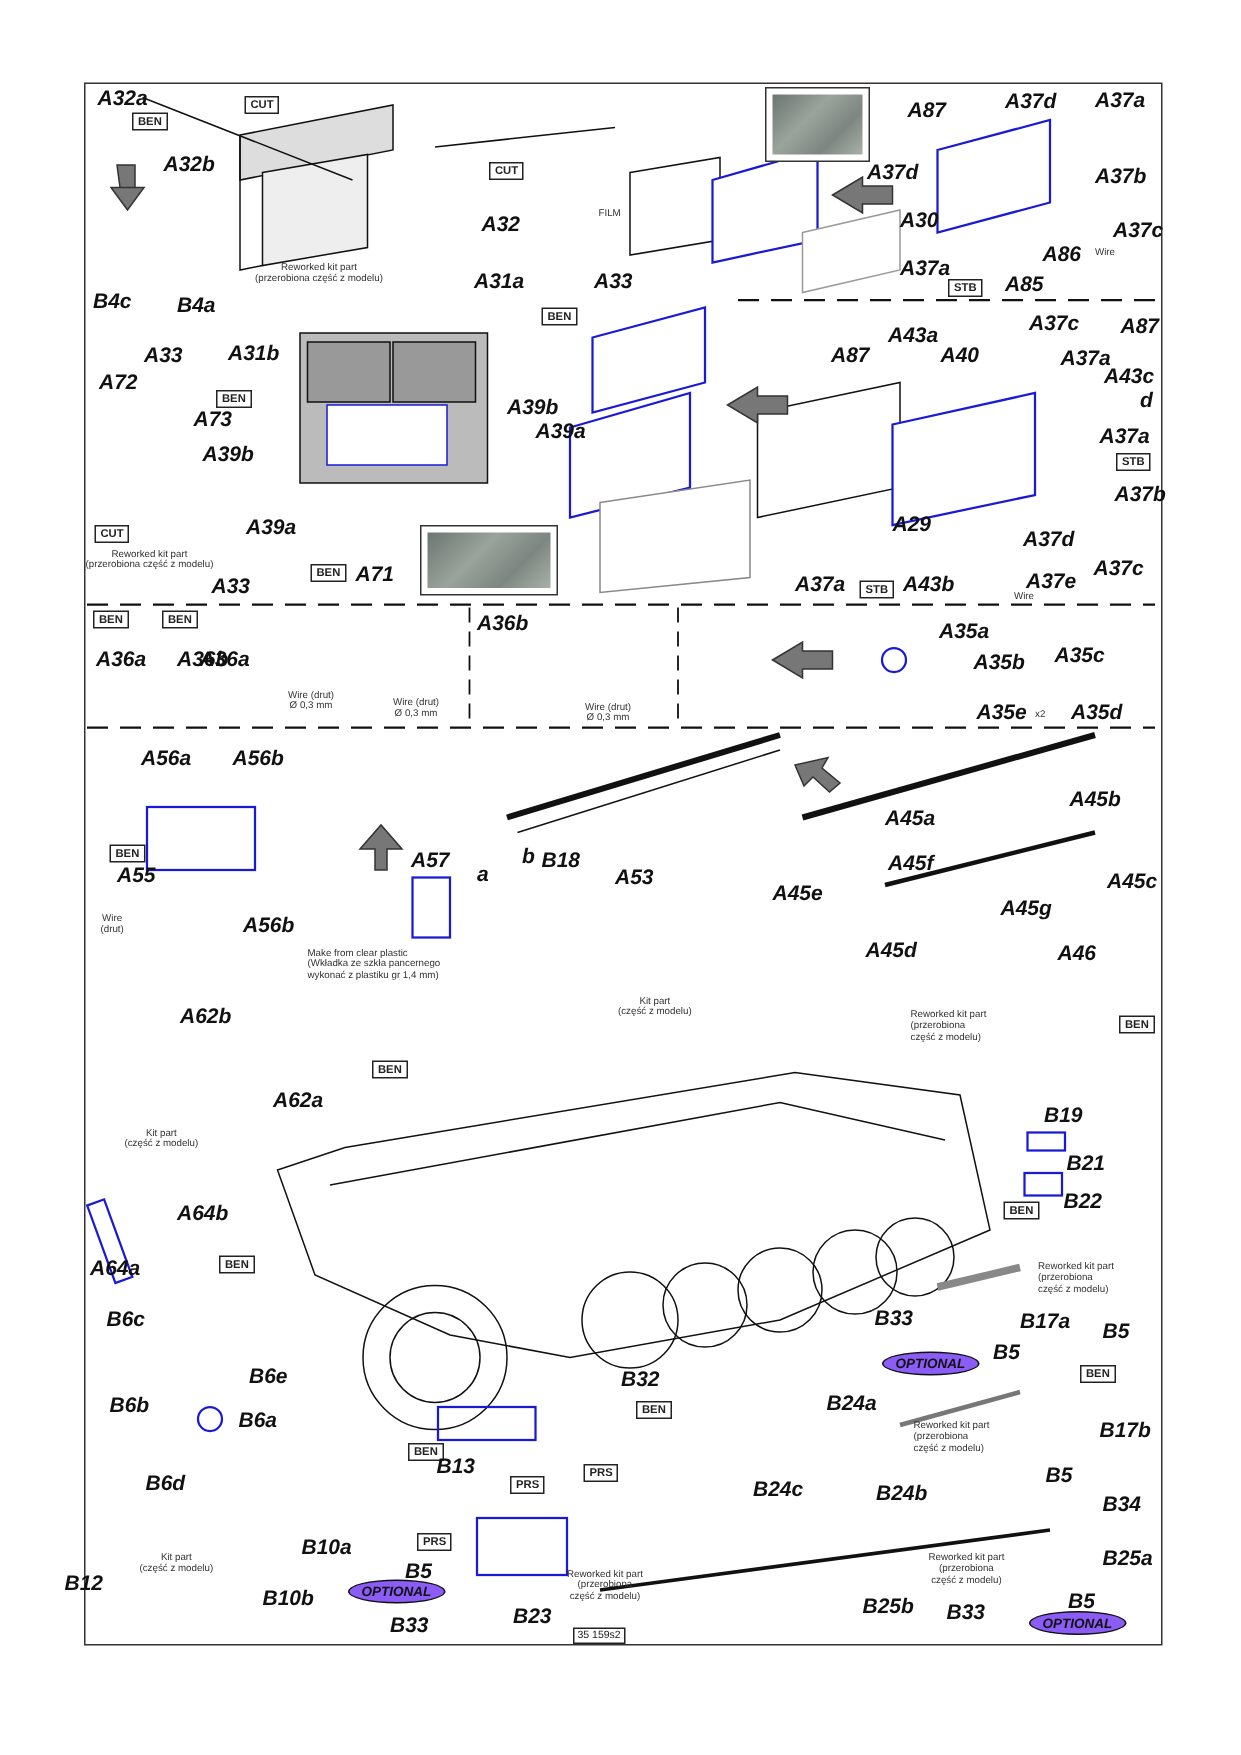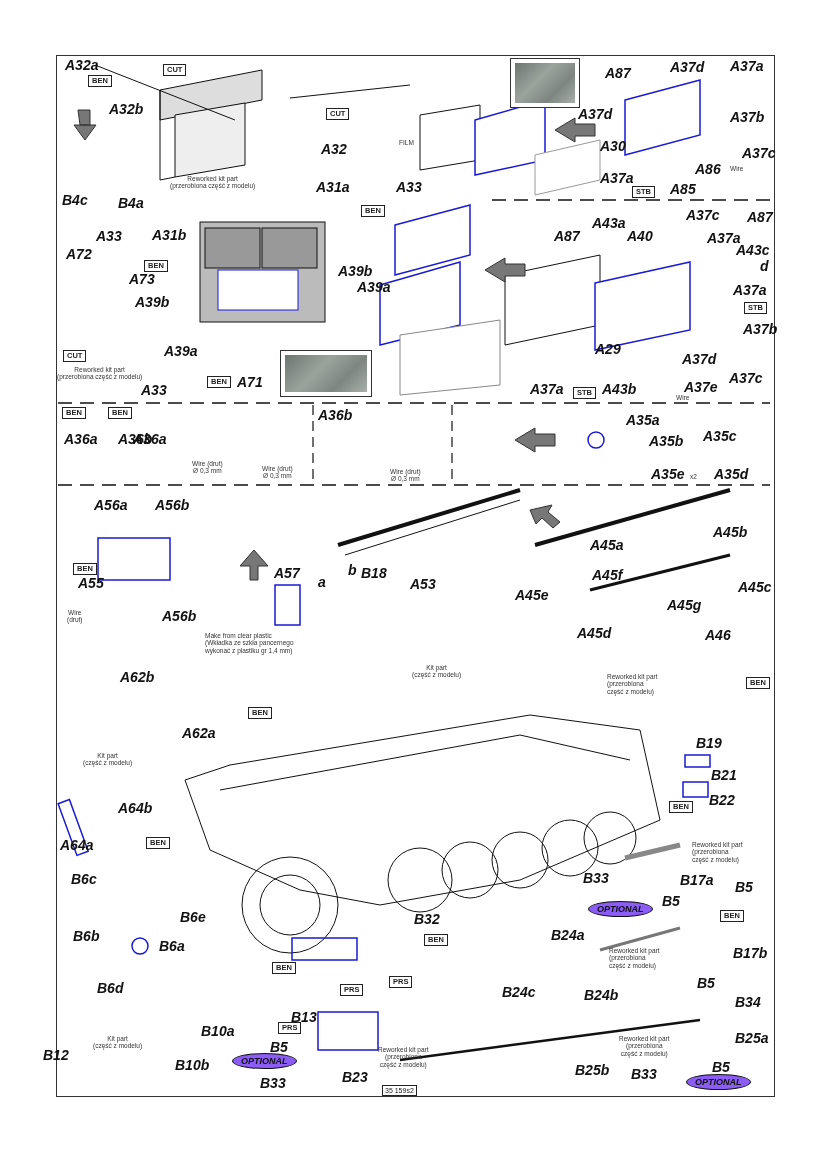--- a/index.html
+++ b/index.html
@@ -258,31 +258,31 @@
 <span class="lbl" style="left:577px;top:626px;">A45d</span>
 <span class="lbl" style="left:705px;top:628px;">A46</span>
 <span class="lbl" style="left:120px;top:670px;">A62b</span>
 <span class="lbl" style="left:182px;top:685px;margin-top:41px;">A62a</span>
 <span class="lbl" style="left:696px;top:736px;">B19</span>
 <span class="lbl" style="left:711px;top:768px;">B21</span>
 <span class="lbl" style="left:709px;top:793px;">B22</span>
 <span class="lbl" style="left:118px;top:801px;">A64b</span>
 <span class="lbl" style="left:60px;top:838px;">A64a</span>
 <span class="lbl" style="left:71px;top:872px;">B6c</span>
-<span class="lbl" style="left:180px;top:910px;">B6e</span>
+<span class="lbl" style="left:166px;top:910px;">B6e</span>
 <span class="lbl" style="left:73px;top:929px;">B6b</span>
 <span class="lbl" style="left:159px;top:939px;">B6a</span>
 <span class="lbl" style="left:97px;top:981px;">B6d</span>
 <span class="lbl" style="left:583px;top:871px;">B33</span>
 <span class="lbl" style="left:662px;top:894px;">B5</span>
 <span class="lbl" style="left:680px;top:873px;">B17a</span>
 <span class="lbl" style="left:735px;top:880px;">B5</span>
 <span class="lbl" style="left:733px;top:946px;">B17b</span>
 <span class="lbl" style="left:414px;top:912px;">B32</span>
-<span class="lbl" style="left:291px;top:970px;margin-top:40px;">B13</span>
+<span class="lbl" style="left:291px;top:970px;">B13</span>
 <span class="lbl" style="left:551px;top:928px;">B24a</span>
 <span class="lbl" style="left:502px;top:985px;">B24c</span>
 <span class="lbl" style="left:584px;top:988px;">B24b</span>
 <span class="lbl" style="left:697px;top:976px;">B5</span>
 <span class="lbl" style="left:735px;top:995px;">B34</span>
 <span class="lbl" style="left:201px;top:1024px;">B10a</span>
 <span class="lbl" style="left:270px;top:1040px;">B5</span>
 <span class="lbl" style="left:43px;top:1048px;">B12</span>
 <span class="lbl" style="left:175px;top:1058px;">B10b</span>
 <span class="lbl" style="left:260px;top:1076px;">B33</span>

